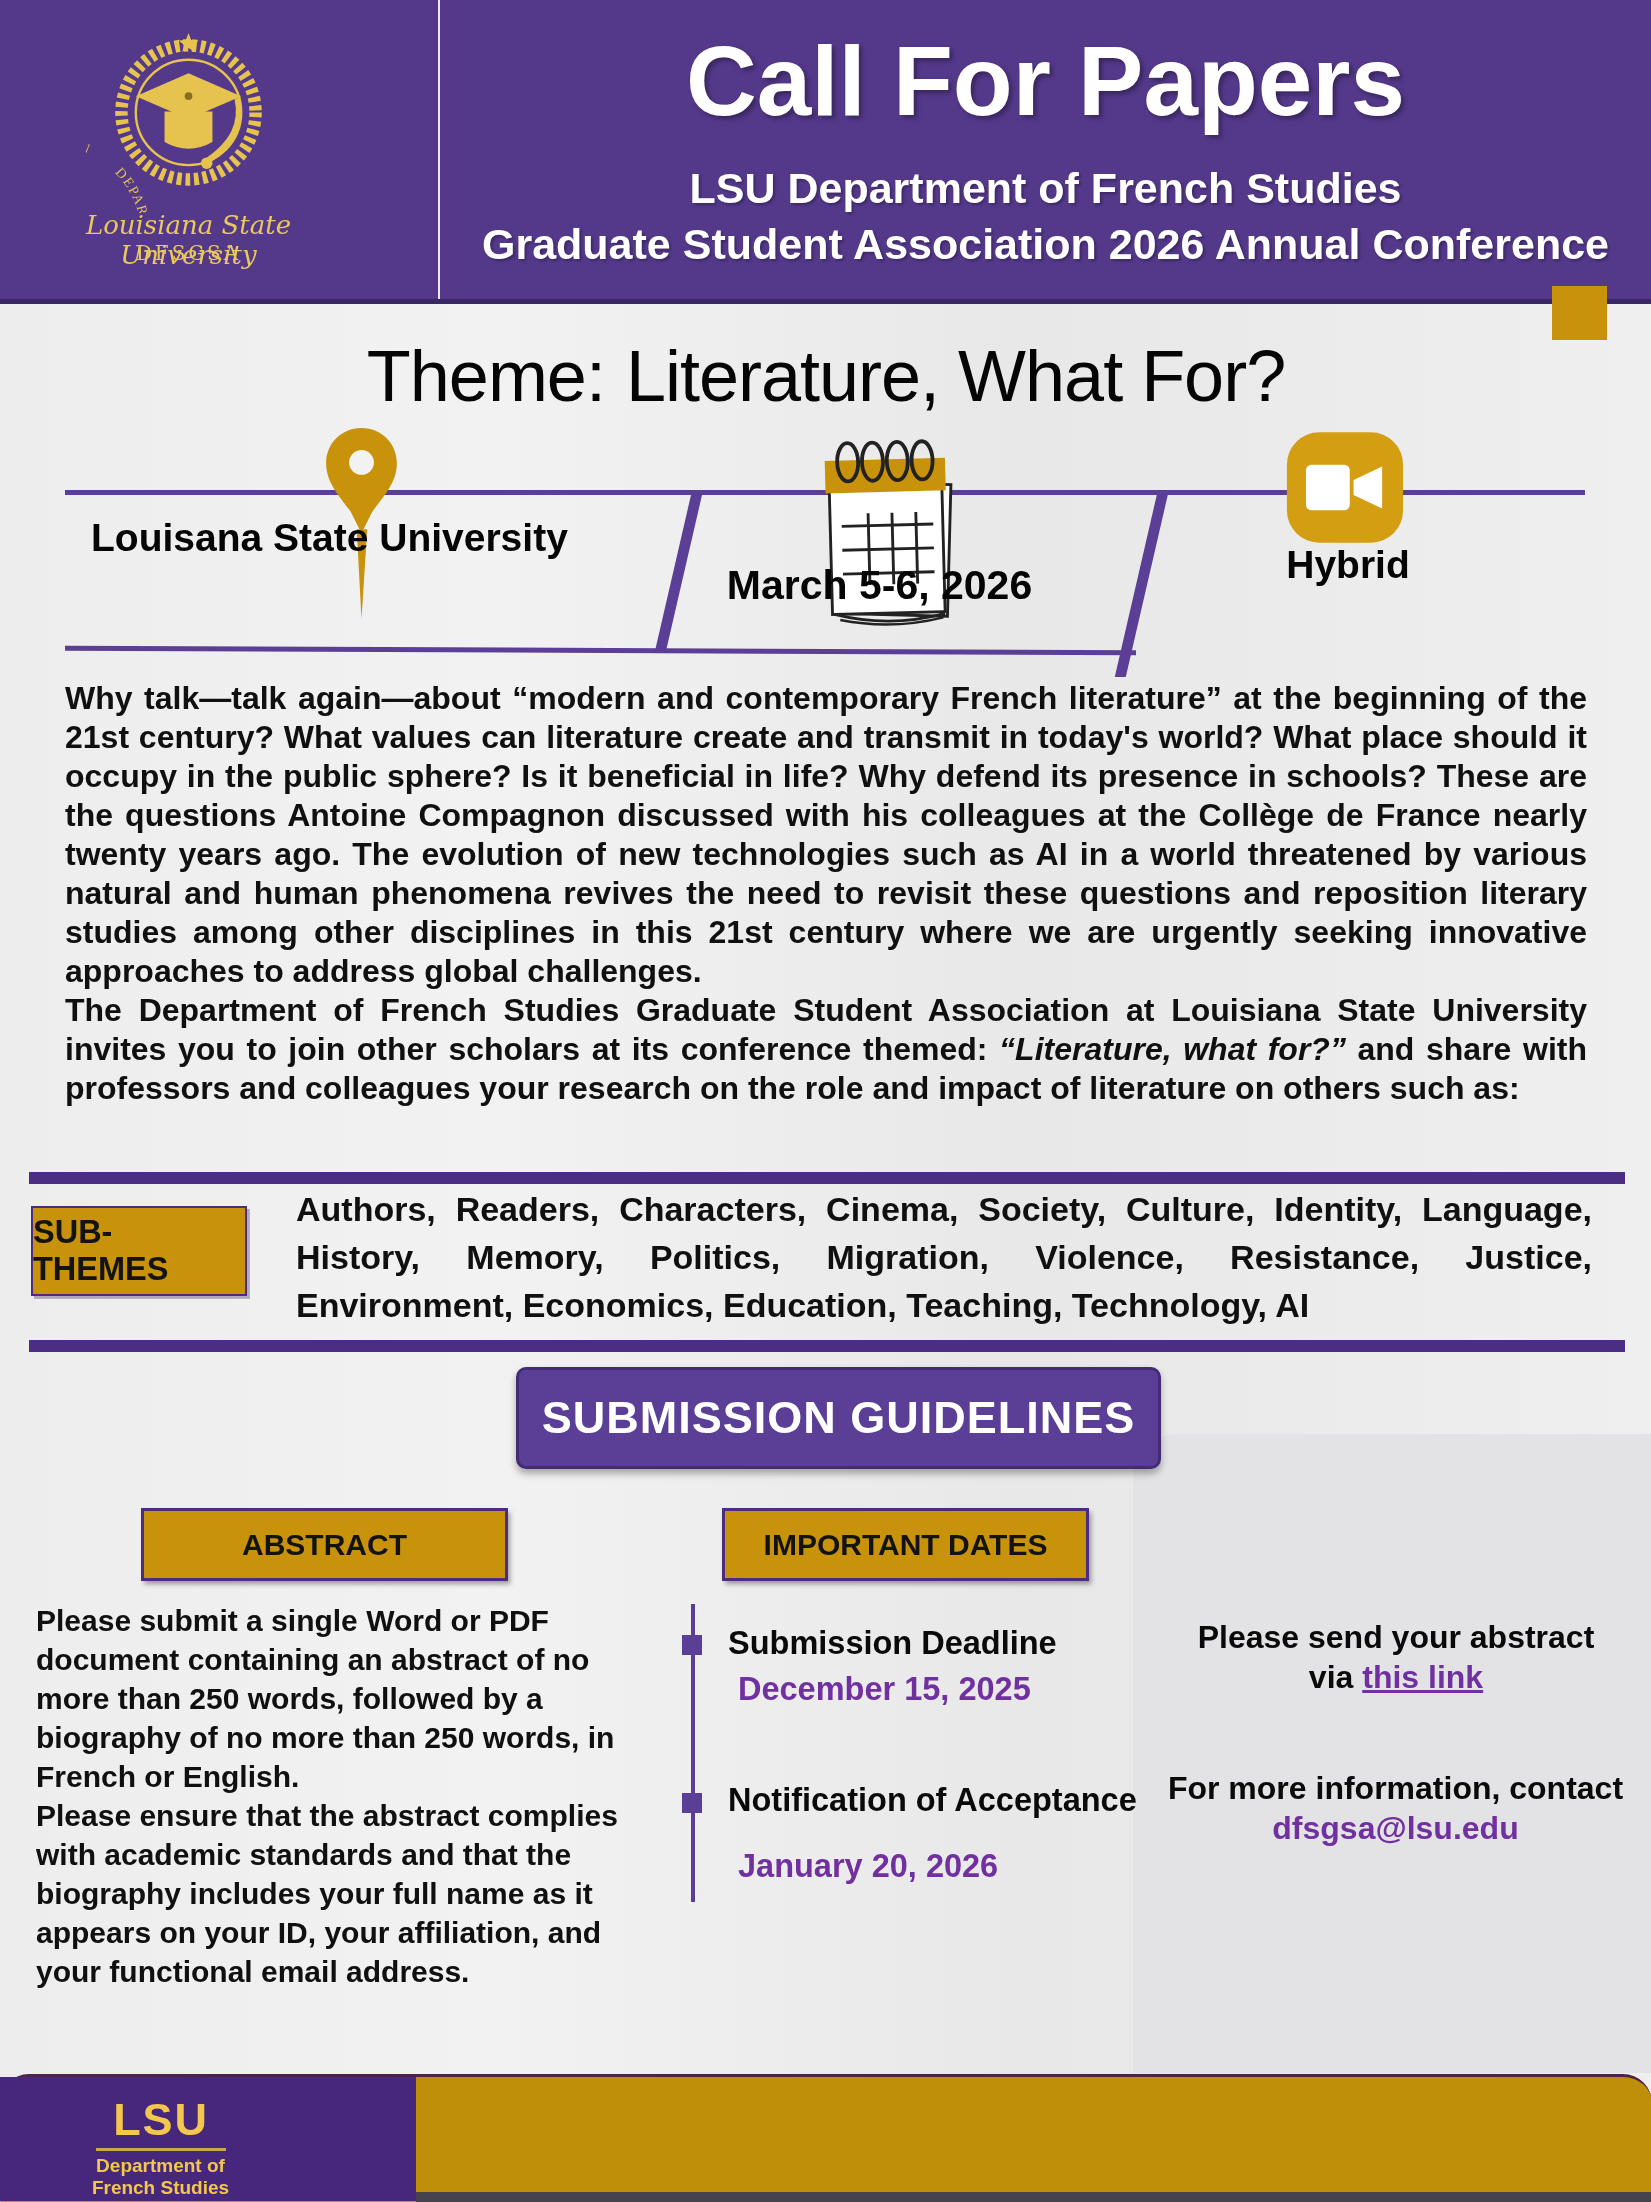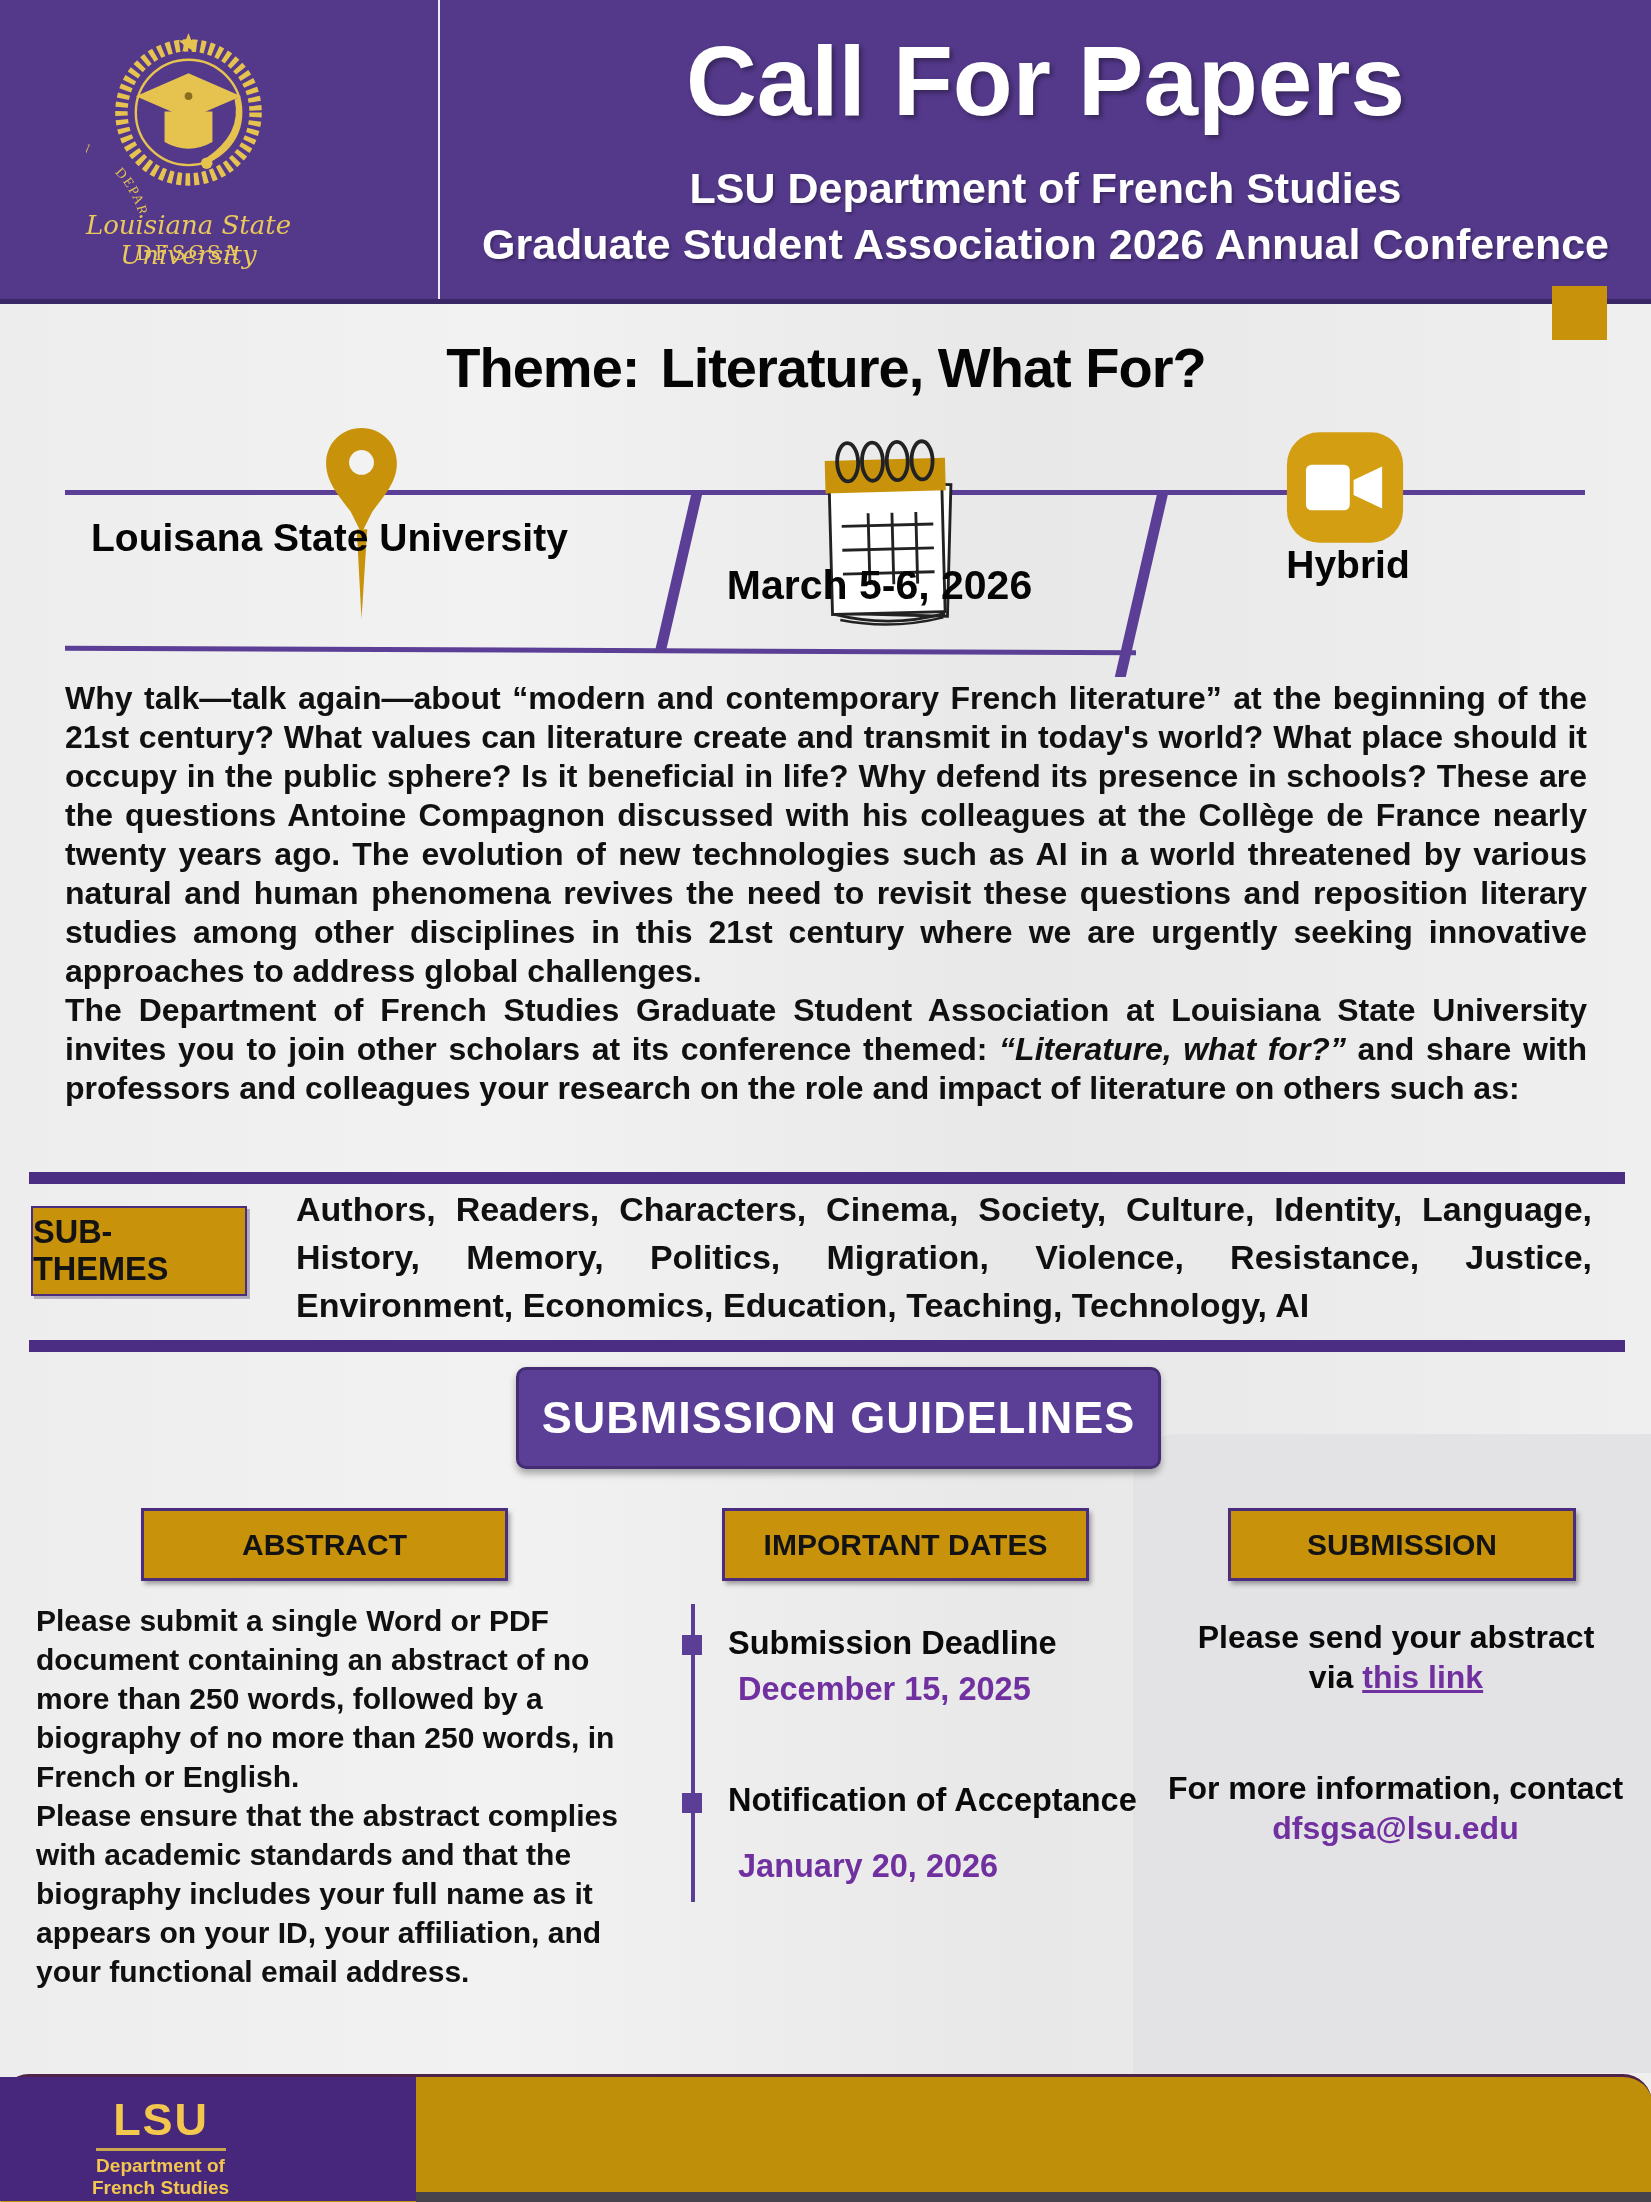--- a/index.html
+++ b/index.html
@@ -21,21 +21,21 @@
   .header-sub2 { top:220px; }
   .logo-seal { position:absolute; left:86px; top:7.6px; }
   .logo-script { position:absolute; left:48px; top:210px; width:281px; text-align:center;
     font-family:"DejaVu Serif", serif; font-style:italic; font-size:26px; color:#e9c85c; }
   .logo-acronym { position:absolute; left:48px; top:241px; width:281px; text-align:center;
     font-family:"DejaVu Serif", serif; font-size:20px; letter-spacing:2.9px; color:#e9c85c; }
   .gold-square { position:absolute; left:1552px; top:286px; width:55px; height:54px; background:#c8930b; }
 
   
   .theme-heading { position:absolute; left:0; top:335px; width:1652px; text-align:center;
-    font-size:56px; font-weight:bold; color:#050505; letter-spacing:-1px; }
+    font-size:72px; font-weight:normal; color:#050505; letter-spacing:-1px; }
   .theme-label { margin-right:21px; }
 
   
   .info-line1 { position:absolute; left:65px; top:490px; width:1520px; height:4.8px; background:#5b3e96; }
   .info-line2 { position:absolute; left:65px; top:648px; width:1071px; height:4.8px; background:#5b3e96; transform:rotate(.25deg); }
   .slash1 { position:absolute; left:673px; top:493px; width:10.5px; height:160px; background:#5b3e96; transform:skewX(-13deg); }
   .slash2 { position:absolute; left:1136px; top:493px; width:10.5px; height:184px; background:#5b3e96; transform:skewX(-13deg); }
   .pin-icon { position:absolute; left:325px; top:428px; }
   .calendar-icon { position:absolute; left:813px; top:424px; transform:rotate(-1.5deg); }
   .video-icon { position:absolute; left:1285px; top:430px; }
@@ -198,23 +198,20 @@
   <div class="banner">
     <span>SUBMISSION GUIDELINES</span>
   </div>
 
   <div class="col-header abstract-header">
     <span>ABSTRACT</span>
   </div>
   <div class="col-header dates-header">
     <span>IMPORTANT DATES</span>
   </div>
-  <div class="col-header submission-header">
-    <span>SUBMISSION</span>
-  </div>
 
   <div class="abstract-text">
     <p>Please submit a single Word or PDF document containing an abstract of no more than 250 words, followed by a biography of no more than 250 words, in French or English.</p>
     <p>Please ensure that the abstract complies with academic standards and that the biography includes your full name as it appears on your ID, your affiliation, and your functional email address.</p>
   </div>
 
   <div class="timeline-line"></div>
   <div class="timeline-bullet bullet1"></div>
   <div class="timeline-bullet bullet2"></div>
   <div class="date-label date-label1">Submission Deadline</div>

